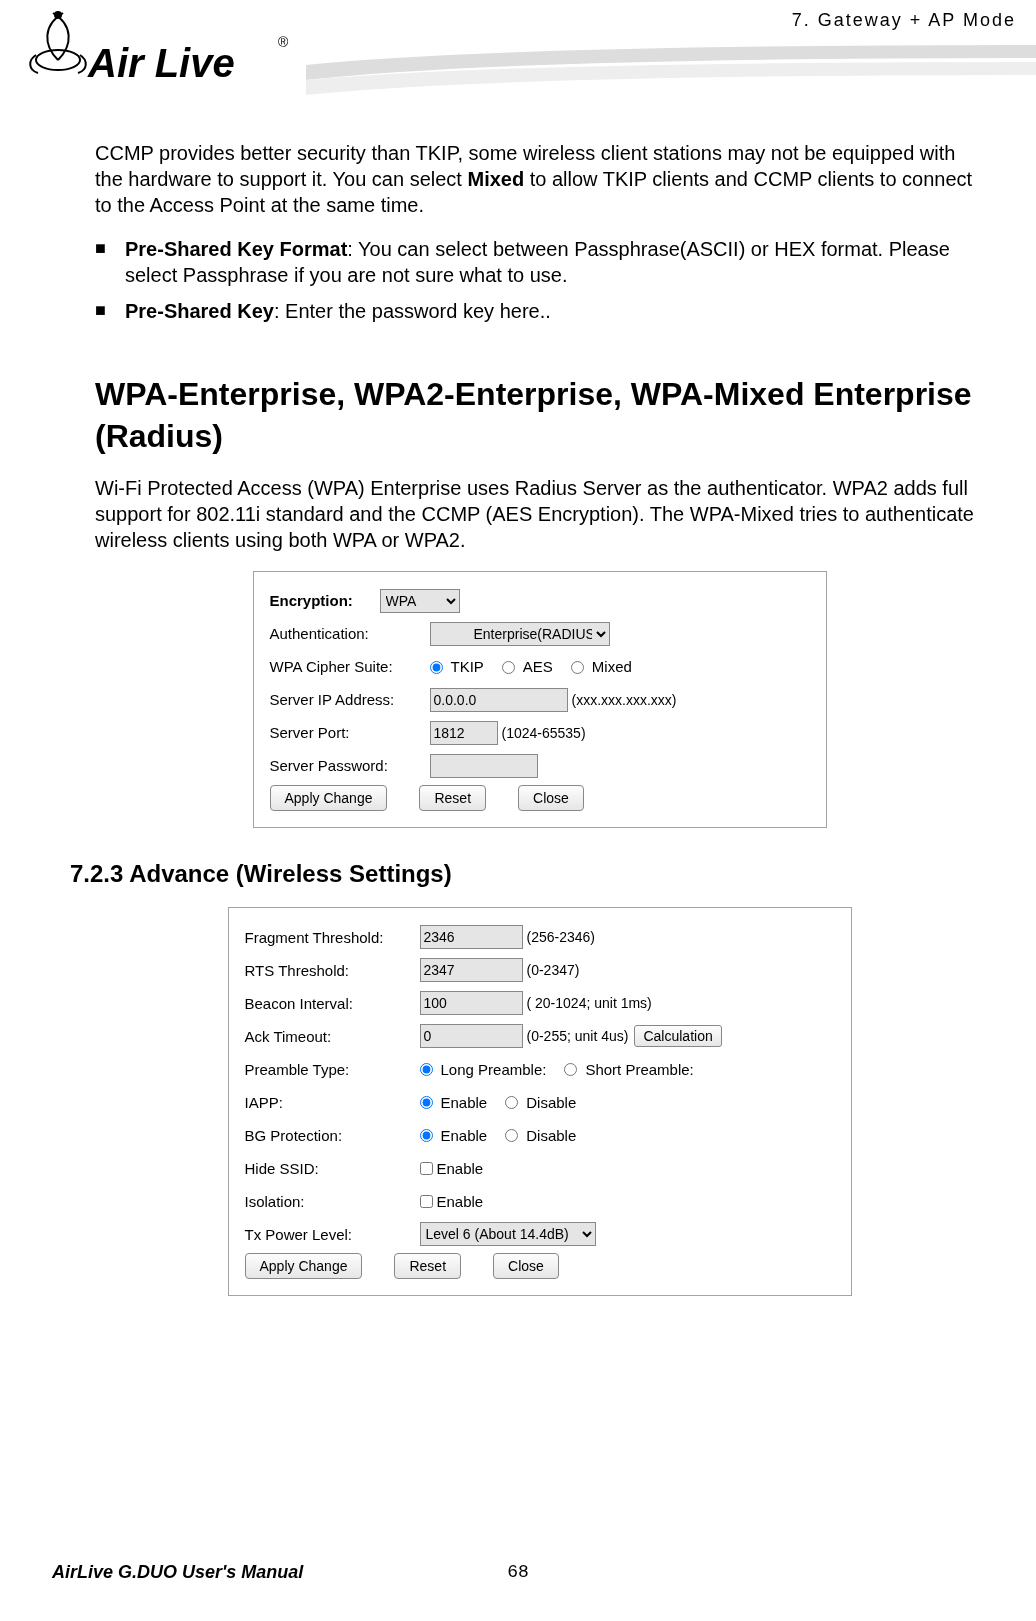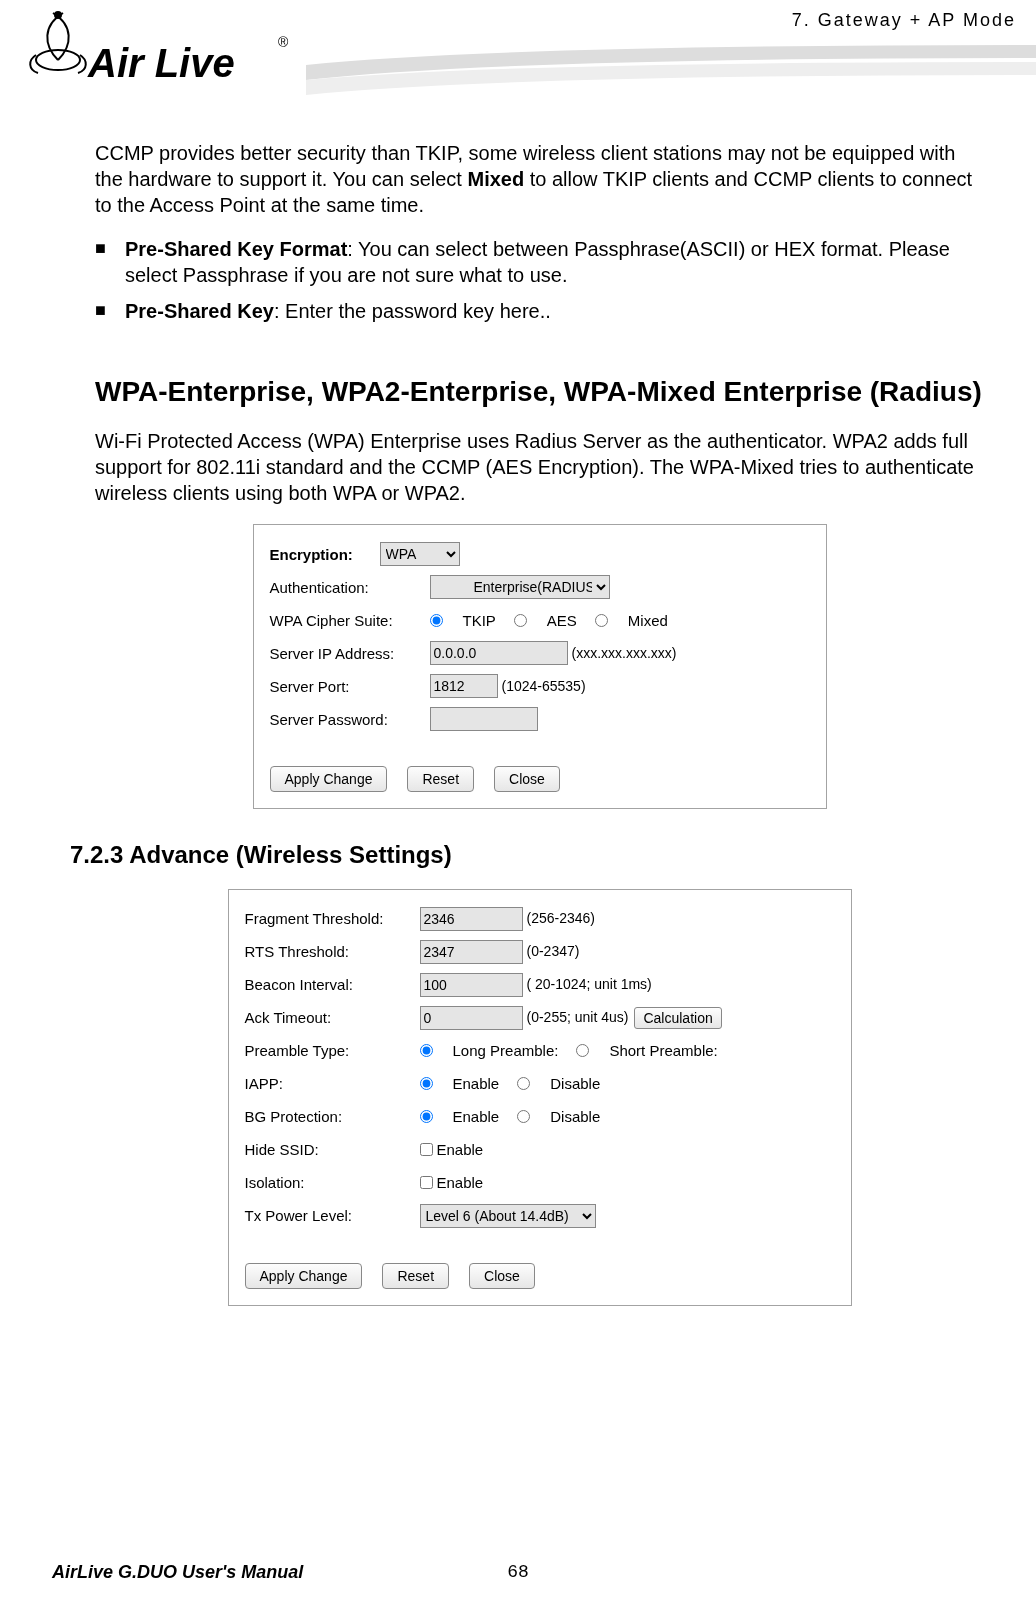--- a/index.html
+++ b/index.html
@@ -56,21 +56,21 @@
     width: 30px;
     flex-shrink: 0;
     font-size: 18px;
     line-height: 1.4;
   }
   .bullet-text {
     flex: 1;
   }
   .bold { font-weight: bold; }
   .section-h {
-    font-size: 28px;
+    font-size: 32px;
     font-weight: bold;
     margin: 50px 0 18px 0;
   }
   .subsection-h {
     font-size: 24px;
     font-weight: bold;
     margin: 30px 0 15px -25px;
   }
   .panel-wrap {
     text-align: center;
@@ -106,26 +106,26 @@
     padding: 1px 3px;
     height: 20px;
   }
   .panel select.panel-input { height: 24px; padding:1px; }
   .panel-hint {
     margin-left: 4px;
     font-size: 14px;
     color: #000;
   }
   .radio-group { display:flex; gap:18px; align-items:center;}
-  .radio-group label { display:flex; align-items:center; gap:20px; font-size:15px;}
+  .radio-group label { display:flex; align-items:center; gap:8px; font-size:15px;}
   .chk-group label { display:flex; align-items:center; gap:4px; font-size:15px;}
   .panel-btn-row {
-    margin-top: 32px;
+    margin-top: 4px;
     display: flex;
-    gap: 20px;
+    gap: 32px;
   }
   .panel-btn {
     border: 1px solid #888;
     border-radius: 4px;
     background: linear-gradient(#fdfdfd,#e6e6e6);
     padding: 4px 14px;
     font-family: inherit;
     font-size: 14px;
     color: #000;
     cursor: pointer;

